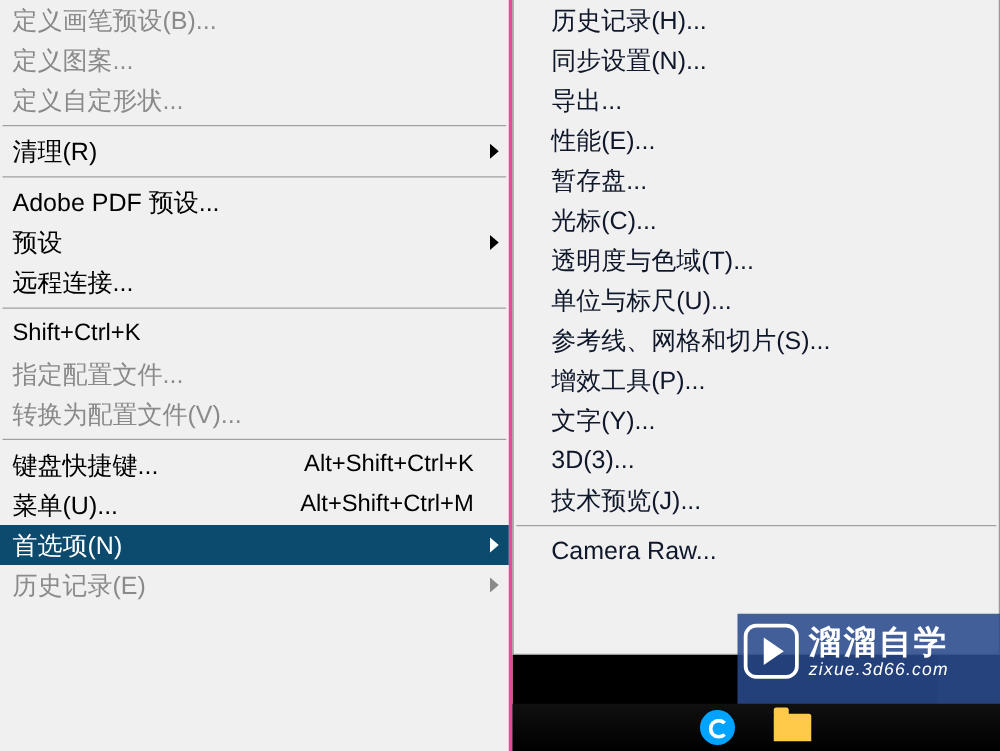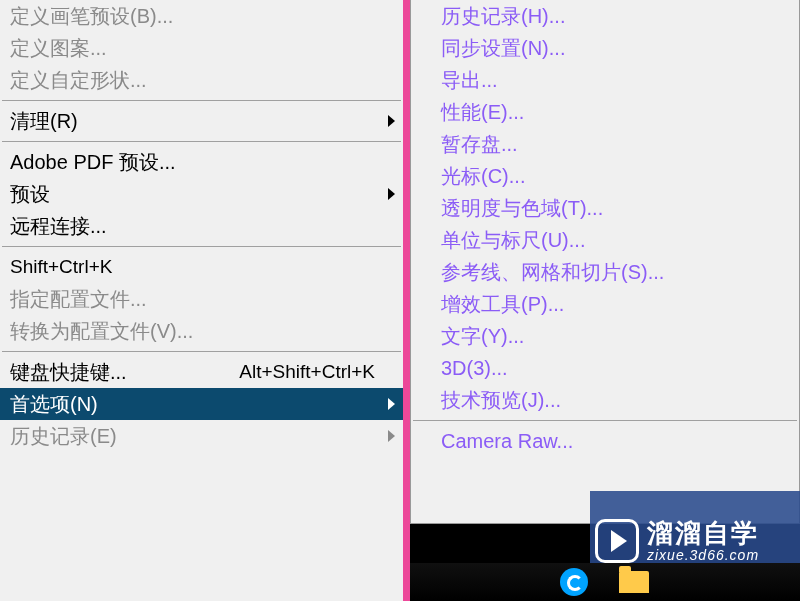--- a/index.html
+++ b/index.html
@@ -1,31 +1,31 @@
 <!DOCTYPE html>
 <html><head>
   <meta charset="utf-8">
   <style>
     * { margin:0; padding:0; box-sizing:border-box; }
     body { font-family:"Microsoft YaHei","SimSun",Arial,sans-serif; font-size:20px; width:800px; height:601px; overflow:hidden; position:relative; background:#000; }
     .backdrop { position:absolute; top:0; right:0; width:50px; height:100%; background:#1b1b1b; }
-    .left-menu { position:absolute; left:0; top:0; width:410px; height:601px; background:#f0f0f0; border-right:7px solid #ec4899; color:#000; }
-    .right-menu { position:absolute; left:410px; top:0; width:390px; height:524px; background:#f0f0f0; border:1px solid #999; border-top:none; color:#8b5cf6; }
+    .left-menu { position:absolute; left:0; top:0; width:410px; height:601px; background:#f0f0f0; border-right:3px solid #ec4899; color:#000; }
+    .right-menu { position:absolute; left:410px; top:0; width:390px; height:524px; background:#f0f0f0; border:1px solid #999; border-top:none; color:#0f172a; }
     .menu-item { height:32px; display:flex; align-items:center; padding:0 28px 0 10px; position:relative; white-space:nowrap; }
     .menu-item .label { flex:1; }
     .menu-item .shortcut { color:#000; font-size:19px; }
     .disabled { color:#8a8a8a; }
     hr.sep { border:none; border-top:1px solid #a0a0a0; margin:4px 2px; }
     .arrow { position:absolute; right:8px; top:50%; transform:translateY(-50%); width:0; height:0; border-top:6px solid transparent; border-bottom:6px solid transparent; border-left:7px solid #000; }
     .disabled .arrow { border-left-color:#8a8a8a; }
     .highlight { background:#0c4a6e; color:#fff; }
     .highlight .arrow { border-left-color:#fff; }
     .right-menu .menu-item { padding-left:30px; }
 
-    .watermark { position:absolute; right:0; bottom:30px; width:210px; height:80px; background:#284a8cde; display:flex; align-items:flex-end; padding:8px 5px; color:#fff; }
+    .watermark { position:absolute; right:0; bottom:30px; width:210px; height:80px; background:#284a8cde; display:flex; align-items:flex-start; padding:8px 5px; color:#fff; }
     .watermark .logo { width:44px; height:44px; border:3px solid #fff; border-radius:10px; display:flex; align-items:center; justify-content:center; margin-right:8px; }
     .tri { width:0; height:0; border-top:11px solid transparent; border-bottom:11px solid transparent; border-left:16px solid #fff; margin-left:4px; }
     .wm-text .t1 { font-size:26px; font-weight:bold; letter-spacing:2px; line-height:1.1; }
     .wm-text .t2 { font-size:14px; letter-spacing:1px; line-height:1.1;font-style:italic; }
 
     .taskbar { position:absolute; left:410px; bottom:0; right:0; height:38px; background:linear-gradient(#101010,#000); }
     .taskicon { position:absolute; bottom:2px; width:48px; height:34px; display:flex; align-items:center; justify-content:center; }
     .taskicon.bubble { left:140px; }
     .taskicon.folder { left:200px; }
     .circle-icon { width:28px; height:28px; border-radius:50%; background:#00a3ff; position:relative; }
@@ -71,20 +71,24 @@
   <div class="menu-item disabled">
       <span class="label">指定配置文件...</span>
     </div>
   <div class="menu-item disabled">
       <span class="label">转换为配置文件(V)...</span>
     </div>
   <hr class="sep">
   <div class="menu-item">
       <span class="label">键盘快捷键...</span>
       <span class="shortcut">Alt+Shift+Ctrl+K</span>
+    </div>
+  <div class="menu-item">
+      <span class="label">菜单(U)...</span>
+      <span class="shortcut">Alt+Shift+Ctrl+M</span>
     </div>
   <div class="menu-item highlight">
       <span class="label">首选项(N)</span>
       <span class="arrow"></span>
     </div>
   <div class="menu-item disabled">
       <span class="label">历史记录(E)</span>
       <span class="arrow"></span>
     </div>
 </div>

